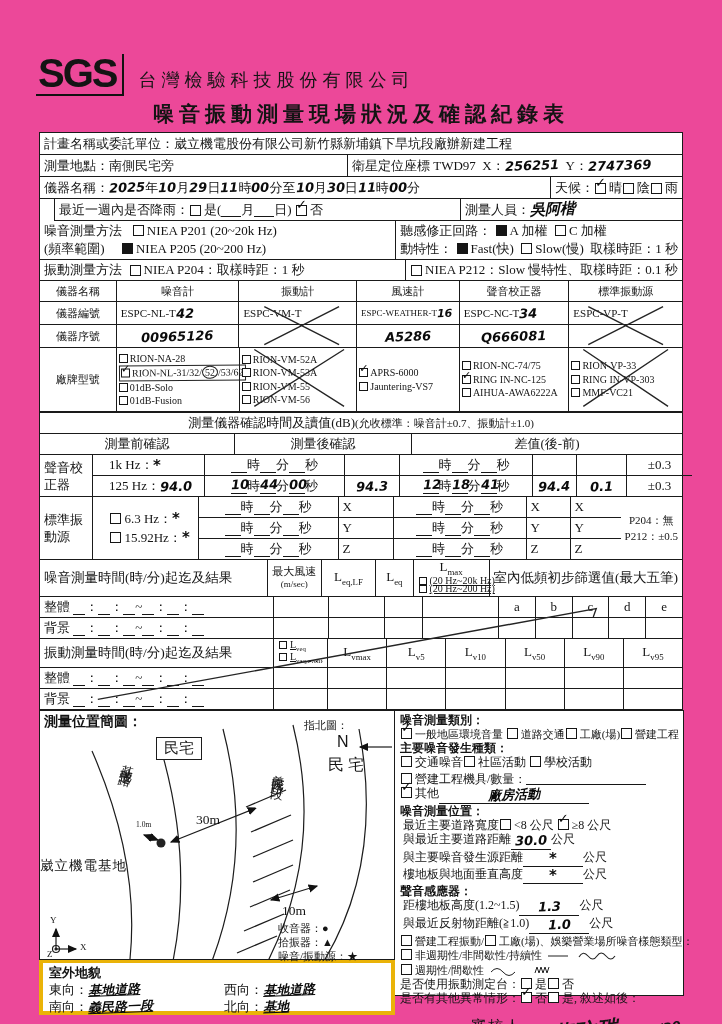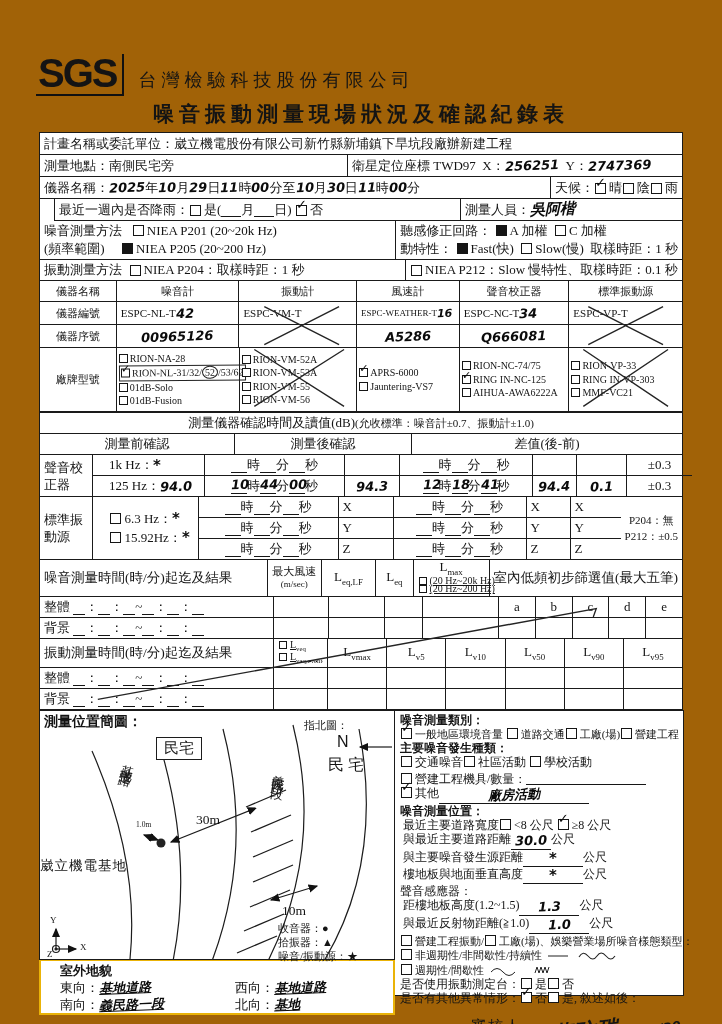--- a/index.html
+++ b/index.html
@@ -1,16 +1,16 @@
 <!DOCTYPE html>
 <html lang="zh-Hant"><head>
 <meta charset="utf-8">
 <style>
   html,body{margin:0;padding:0;background:#e8e8e8;}
-  .page{position:relative;width:722px;height:1024px;background:#a16207;margin:0 auto;overflow:hidden;
+  .page{position:relative;width:722px;height:1024px;background:#ec4899;margin:0 auto;overflow:hidden;
         font-family:"Liberation Serif","DejaVu Serif",serif;color:#141414;font-size:13px;}
   .frame{width:644px;margin:0 auto;}
   
   .lh{display:flex;align-items:flex-end;padding:46px 0 0 36px;height:50px;box-sizing:content-box;}
   .sgs{font-family:"Liberation Sans","DejaVu Sans",sans-serif;font-weight:bold;font-size:40px;line-height:38px;
        letter-spacing:-2px;border-bottom:2px solid #111;border-right:2px solid #111;padding:0 6px 2px 2px;}
   .company{font-size:18px;letter-spacing:5px;margin:0 12px 4px 14px;}
   .doc-title{text-align:center;font-size:21px;font-weight:bold;letter-spacing:5px;margin:4px 0 5px;}
   
   .tbl{border:1px solid #1a1a1a;margin-top:-1px;position:relative;background:#fff;}
@@ -45,22 +45,22 @@
   .k0{width:57px;}.k1{width:100px;margin-left:12px;}.k2{width:140px;}.k3{width:55px;}.k4{width:133px;}.k5{width:44px;}.k6{width:50px;}.k7{width:65px;}
   .sm{font-size:11px;}
   .xs{font-size:9px;}
   .xxs{font-size:10px;line-height:8.5px;text-decoration:underline;}
   
   .rn0{width:234px;}.rn1{width:55px;}.rn2{width:56px;}.rn3{width:38px;}.rn4{width:76px;}
   .rv0{width:234px;}.rv1{width:54px;}
   
   .bottom{display:flex;margin-top:-1px;}
   .mapbox{width:356px;height:250px;border:1px solid #1a1a1a;position:relative;background:#fff;box-sizing:border-box;}
-  .terr{width:356px;height:56px;border:2px solid #eab308;margin-top:-1px;box-sizing:border-box;background:#fff;
-        padding:1px 19px;font-size:13px;line-height:17px;}
+  .terr{width:356px;height:56px;border:4px solid #eab308;margin-top:-1px;box-sizing:border-box;background:#fff;
+        padding:1px 6px;font-size:13px;line-height:17px;}
   .rightbox{width:289px;height:286px;border:1px solid #1a1a1a;border-left:none;box-sizing:border-box;background:#fff;
             padding:2px 4px 0 5px;font-size:12px;line-height:14.15px;}
   .ln{white-space:nowrap;}
   .maplab{position:absolute;white-space:nowrap;}
   .vtext{writing-mode:vertical-rl;letter-spacing:3px;}
   .sigrow{display:flex;align-items:flex-end;padding-left:432px;margin-top:6px;height:34px;}
   .siglabel{font-size:15px;letter-spacing:2px;}
   .sigbox{position:relative;width:160px;height:34px;}
   .signame{position:absolute;left:6px;top:-4px;font-family:"DejaVu Sans",sans-serif;font-style:italic;font-weight:700;
            font-size:21px;transform:rotate(-6deg);letter-spacing:2px;}
@@ -623,21 +623,21 @@
         <div class="ln sm"><span class="cb"><span class="tick">✓</span></span><span>一般地區環境音量</span> <span class="cb"></span><span>道路交通</span><span class="cb"></span><span>工廠(場)</span><span class="cb"></span><span>營建工程</span></div>
         <div class="ln" style="font-weight:600">主要噪音發生種類：</div>
         <div class="ln"><span class="cb"></span><span>交通噪音</span><span class="cb"></span><span>社區活動</span> <span class="cb"></span><span>學校活動</span></div>
         <div class="ln"><span class="cb"></span><span>營建工程機具/數量：</span><span class="bl" style="width:120px"></span></div>
         <div class="ln"><span class="cb"><span class="tick">✓</span></span><span>其他</span><span class="bl" style="width:150px"><span class="hw">廠房活動</span></span></div>
         <div class="ln" style="font-weight:600">噪音測量位置：</div>
         <div class="ln">&nbsp;<span>最近主要道路寬度</span><span class="cb"></span><span>&lt;8 公尺</span> <span class="cb"><span class="tick">✓</span></span><span>≥8 公尺</span></div>
         <div class="ln">&nbsp;<span>與最近主要道路距離</span><span class="bl w40"><span class="hw">30.0</span></span><span>公尺</span></div>
         <div class="ln">&nbsp;<span>與主要噪音發生源距離</span><span class="bl w60"><span class="hw big">*</span></span><span>公尺</span></div>
         <div class="ln">&nbsp;<span>樓地板與地面垂直高度</span><span class="bl w60"><span class="hw big">*</span></span><span>公尺</span></div>
-        <div class="ln" style="font-weight:400">聲音感應器：</div>
+        <div class="ln" style="font-weight:700">聲音感應器：</div>
         <div class="ln">&nbsp;<span>距樓地板高度(1.2~1.5)</span><span class="bl w60"><span class="hw">1.3</span></span><span>公尺</span></div>
         <div class="ln">&nbsp;<span>與最近反射物距離(≧1.0)</span><span class="bl w60"><span class="hw">1.0</span></span><span>公尺</span></div>
         <div class="ln sm"><span class="cb"></span><span>營建工程振動/</span><span class="cb"></span><span>工廠(場)、娛樂營業場所噪音樣態類型：</span></div>
         <div class="ln sm"><span class="cb"></span><span>非週期性/非間歇性/持續性</span>
           <svg width="72" height="11" style="vertical-align:-2px">
               <path d="M3,6 h20 M34,7 q4,-7 9,-1 t9,0 t9,0 t9,0" stroke="#222" fill="none" stroke-width="1.1"></path>
             </svg></div>
         <div class="ln sm"><span class="cb"></span><span>週期性/間歇性</span>
           <svg width="86" height="12" style="vertical-align:-2px">
               <path d="M4,8 q6,-7 12,0 t12,0 M48,9 l2,-6 l2,6 l2,-6 l2,6 l2,-6 l2,6 l2,-6" stroke="#222" fill="none" stroke-width="1"></path>

